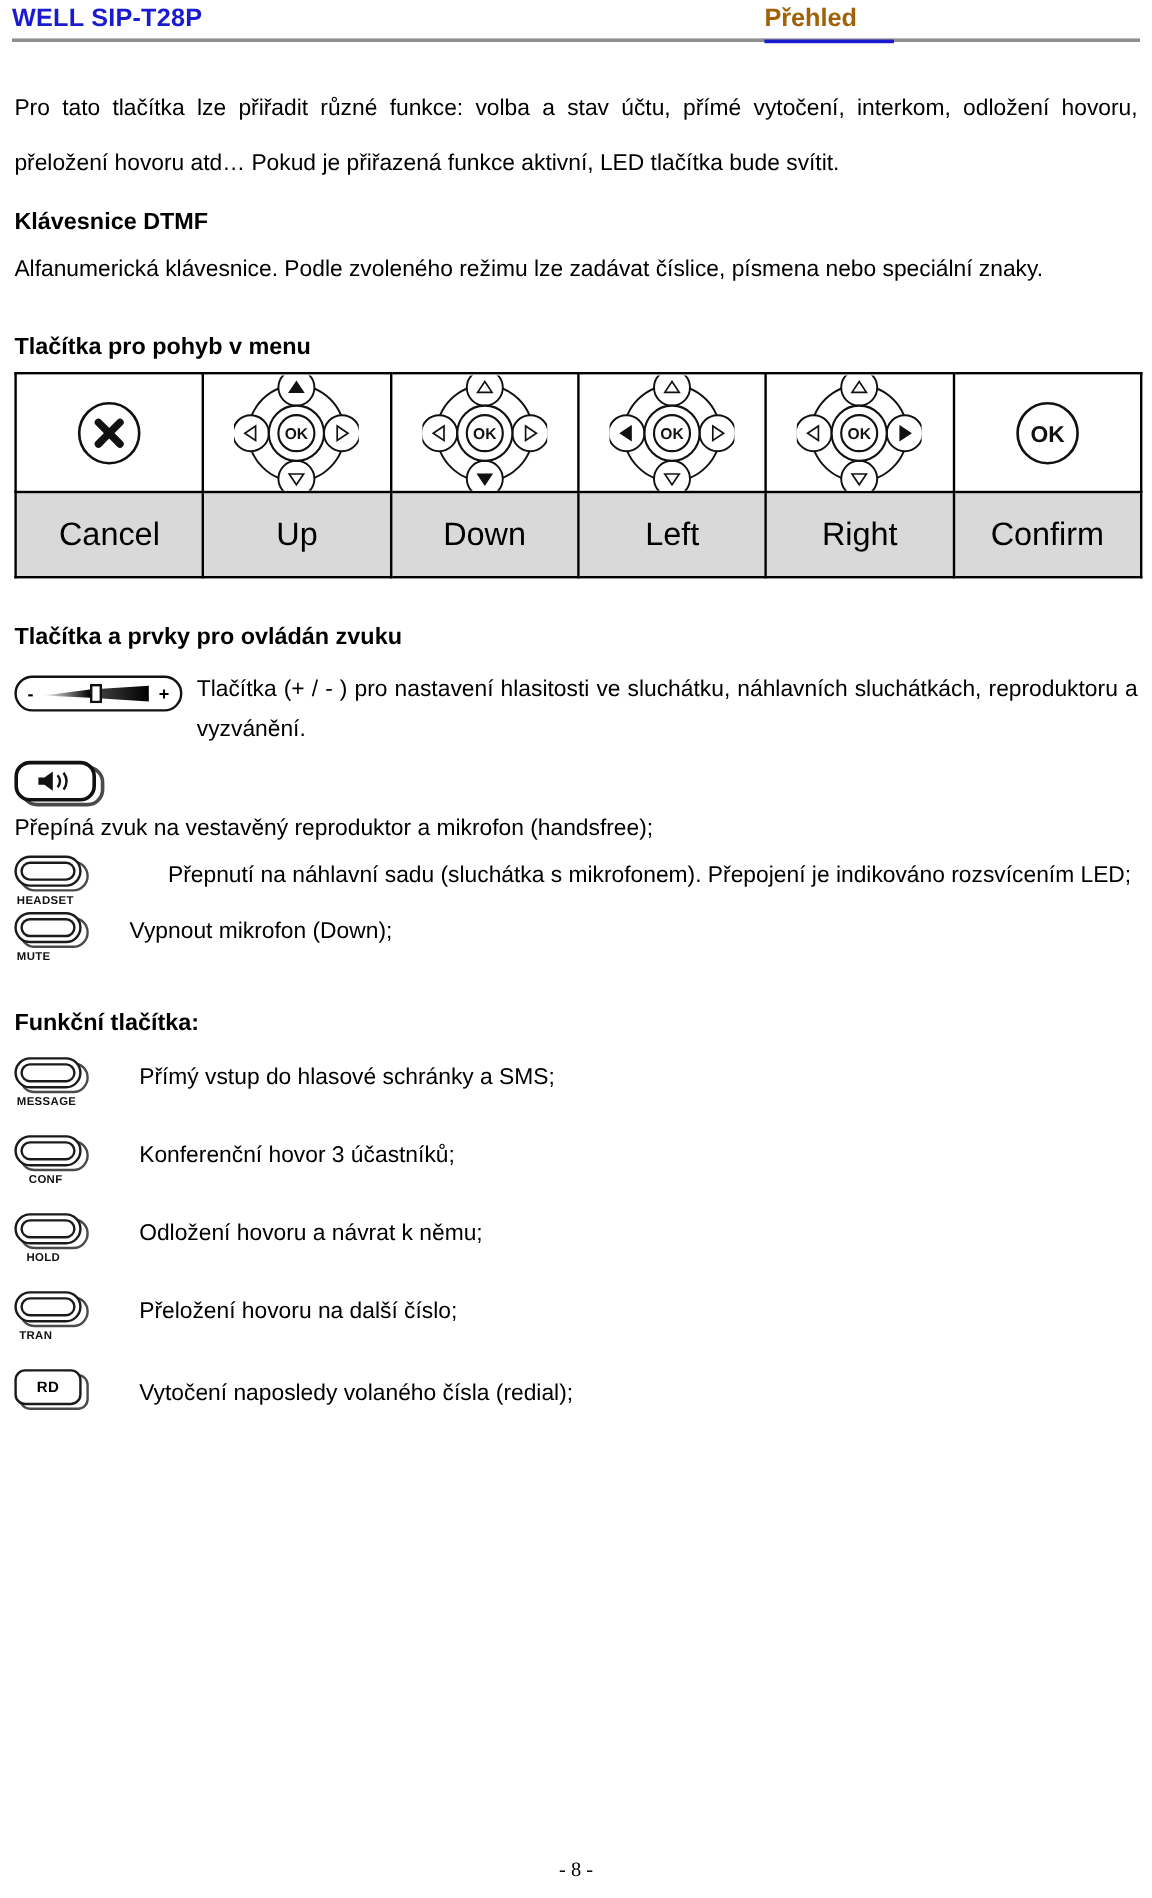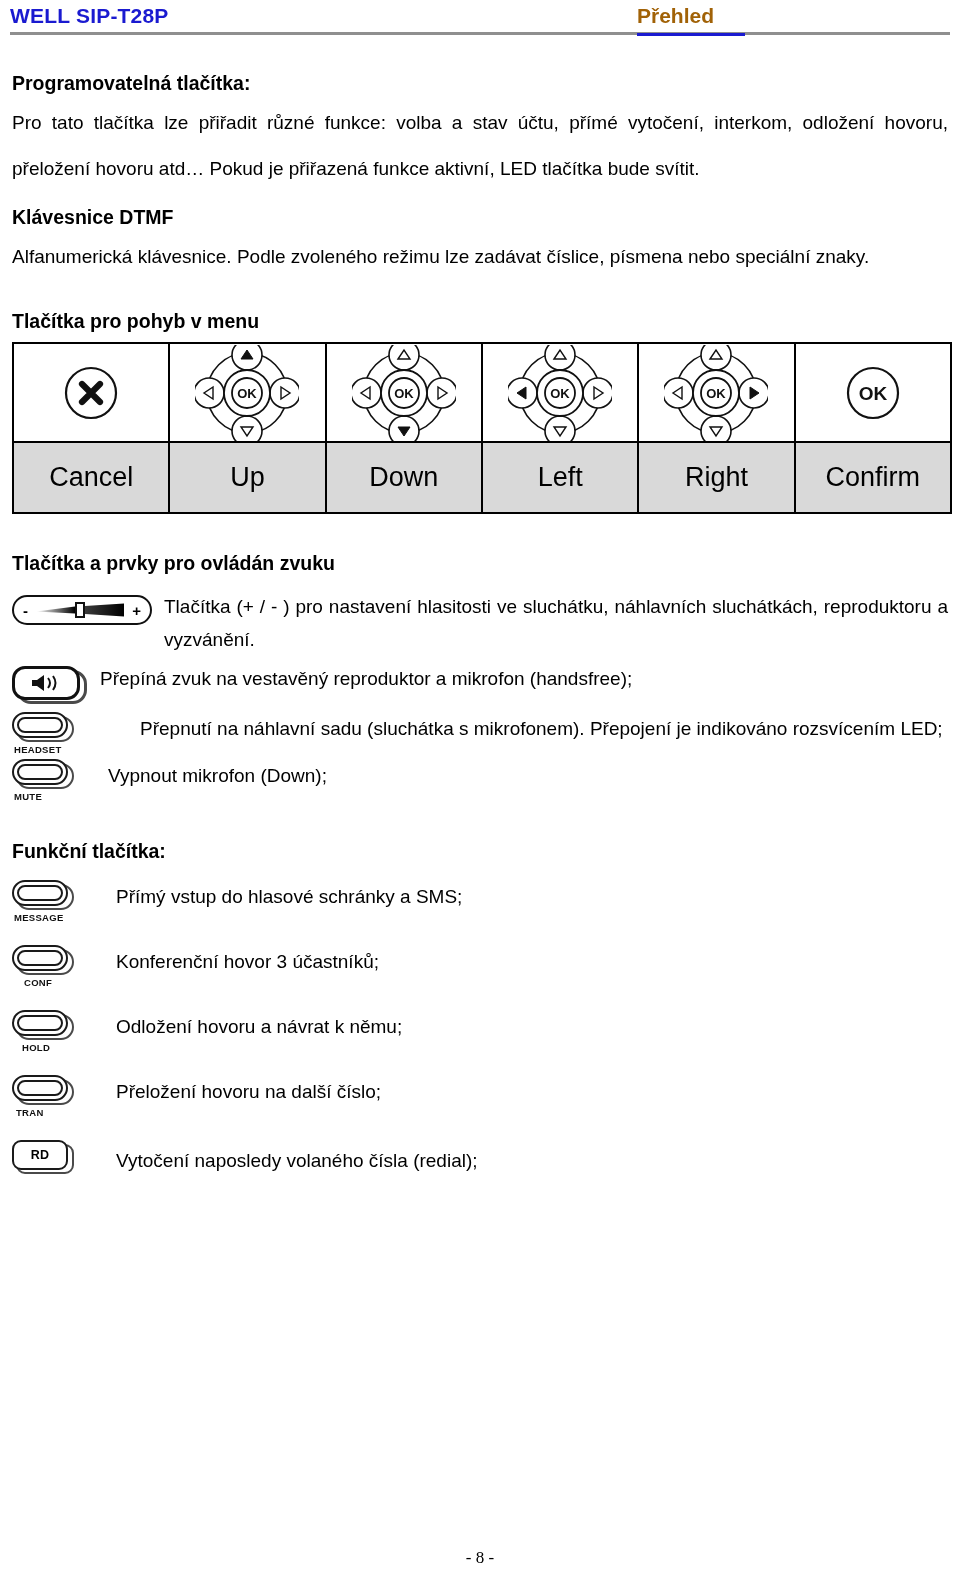--- a/index.html
+++ b/index.html
@@ -261,21 +261,20 @@
     <div class="header-rule"></div>
     <div class="header-rule-blue"></div>
     <div class="header-left">WELL SIP-T28P</div>
     <div class="header-right">Přehled</div>
   </div>
 
   <div class="content">
 
     <div class="gap-md"></div>
 
-    <h3 class="sec">Programovatelná tlačítka:</h3>
     <p class="para">Pro tato tlačítka lze přiřadit různé funkce: volba a stav účtu, přímé vytočení, interkom, odložení hovoru, přeložení hovoru atd… Pokud je přiřazená funkce aktivní, LED tlačítka bude svítit.</p>
 
     <div class="gap-sm"></div>
 
     <h3 class="sec">Klávesnice DTMF</h3>
     <p class="para jl">Alfanumerická klávesnice. Podle zvoleného režimu lze zadávat číslice, písmena nebo speciální znaky.</p>
 
     <div class="gap-md"></div>
 
     <h3 class="sec">Tlačítka pro pohyb v menu</h3>
@@ -415,21 +414,21 @@
             <rect x="44" y="1" width="8" height="14" fill="#ffffff" stroke="#111" stroke-width="2"></rect>
           </svg>
           <span class="vol-sign">+</span>
         </div>
       </div>
       <div class="ktext">Tlačítka (+ / - ) pro nastavení hlasitosti ve sluchátku, náhlavních sluchátkách, reproduktoru a vyzvánění.</div>
     </div>
 
     <div style="height:4px;"></div>
 
-    <div class="krow" style="margin-bottom:6px;">
+    <div class="krow" style="margin-bottom:6px;flex-direction:column;">
       <div class="kicon" style="width:88px;padding-top:4px;">
         <div class="spk-wrap">
           <div class="shadow"></div>
           <div class="face">
             <svg width="34" height="20" viewBox="0 0 34 20">
               <path d="M3 7 L8 7 L15 2 L15 18 L8 13 L3 13 Z" fill="#111"></path>
               <path d="M19 5 Q23 10 19 15" stroke="#111" stroke-width="2" fill="none"></path>
               <path d="M24 3 Q29 10 24 17" stroke="#111" stroke-width="2" fill="none"></path>
             </svg>
           </div>

